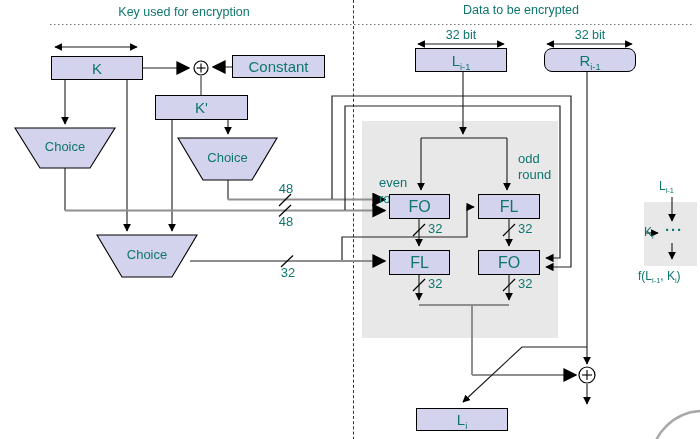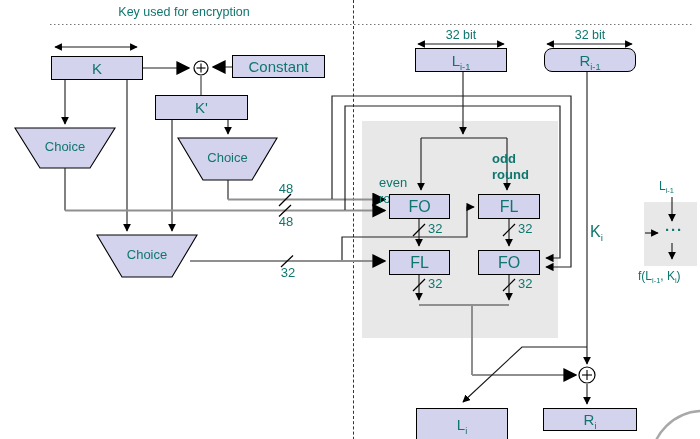--- a/index.html
+++ b/index.html
@@ -96,20 +96,21 @@
     <polyline points="587,347 522,347 463,402" fill="none" stroke="#1a1a1a" stroke-width="1.1" marker-end="url(#ar)"></polyline>
 
     <line x1="672" y1="197" x2="672" y2="221" stroke="#1a1a1a" stroke-width="1.1" marker-end="url(#ar)"></line>
     <line x1="645" y1="233" x2="658" y2="233" stroke="#1a1a1a" stroke-width="1.1" marker-end="url(#ar)"></line>
     <line x1="672" y1="243" x2="672" y2="259" stroke="#1a1a1a" stroke-width="1.1" marker-end="url(#ar)"></line>
 
     <circle cx="703" cy="463" r="52" fill="none" stroke="#a8a8a8" stroke-width="2.5"></circle>
   </svg>
 
   <div class="lbl ctr" style="left:84px;top:4px;width:200px;">Key used for encryption</div>
+  <div class="lbl ctr" style="left:421px;top:2px;width:200px;">Data to be encrypted</div>
 
   <div class="lbl ctr" style="left:411px;top:27px;width:100px;">32 bit</div>
   <div class="lbl ctr" style="left:540px;top:27px;width:100px;">32 bit</div>
 
   <div class="box heavy" style="left:51px;top:56px;width:92px;height:24px;">
       <span>K</span>
     </div>
   <div class="box heavy" style="left:232px;top:55px;width:93px;height:23px;">
       <span>Constant</span>
     </div>
@@ -127,46 +128,43 @@
 
   <div class="box" style="left:415px;top:48px;width:92px;height:24px;">
       <span><span>L</span><sub>i-1</sub></span>
     </div>
   <div class="box" style="left:544px;top:48px;width:92px;height:24px;border-radius:8px;">
       <span><span>R</span><sub>i-1</sub></span>
     </div>
 
   <div class="lbl small" style="left:379px;top:147px;margin-top:28px;">even
 round</div>
-  <div class="lbl small" style="left:492px;top:151px;font-weight:bold;">odd
+  <div class="lbl small" style="left:518px;top:151px;">odd
 round</div>
 
   <div class="box fbox" style="left:389px;top:194px;width:61px;height:25px;">
       <span>FO</span>
     </div>
   <div class="box fbox" style="left:478px;top:194px;width:62px;height:25px;">
       <span>FL</span>
     </div>
   <div class="box fbox" style="left:389px;top:250px;width:61px;height:25px;">
       <span>FL</span>
     </div>
   <div class="box fbox" style="left:478px;top:250px;width:62px;height:25px;">
       <span>FO</span>
     </div>
 
   <div class="lbl small" style="left:428px;top:221px;">32</div>
   <div class="lbl small" style="left:518px;top:221px;">32</div>
   <div class="lbl small" style="left:428px;top:276px;">32</div>
   <div class="lbl small" style="left:518px;top:276px;">32</div>
 
-  <div class="box" style="left:416px;top:408px;width:92px;height:32px;">
+  <div class="box" style="left:416px;top:408px;width:92px;height:23px;">
       <span><span>L</span><sub>i</sub></span>
-    </div>
-  <div class="box" style="left:543px;top:408px;width:94px;height:23px;">
-      <span><span>R</span><sub>i</sub></span>
     </div>
 
   <div class="lbl" style="left:659px;top:178px;font-size:12px;"><span>L</span><sub>i-1</sub></div>
-  <div class="lbl" style="left:590px;top:224px;font-size:16px;"><span>K</span><sub>i</sub></div>
+  <div class="lbl" style="left:644px;top:224px;font-size:12px;"><span>K</span><sub>i</sub></div>
   <div class="lbl dots" style="left:665px;top:222px;">···</div>
   <div class="lbl" style="left:638px;top:268px;font-size:12px;"><span>f(L</span><sub>i-1</sub><span>, K</span><sub>i</sub><span>)</span></div>
 
 </div>
 
 </body></html>

